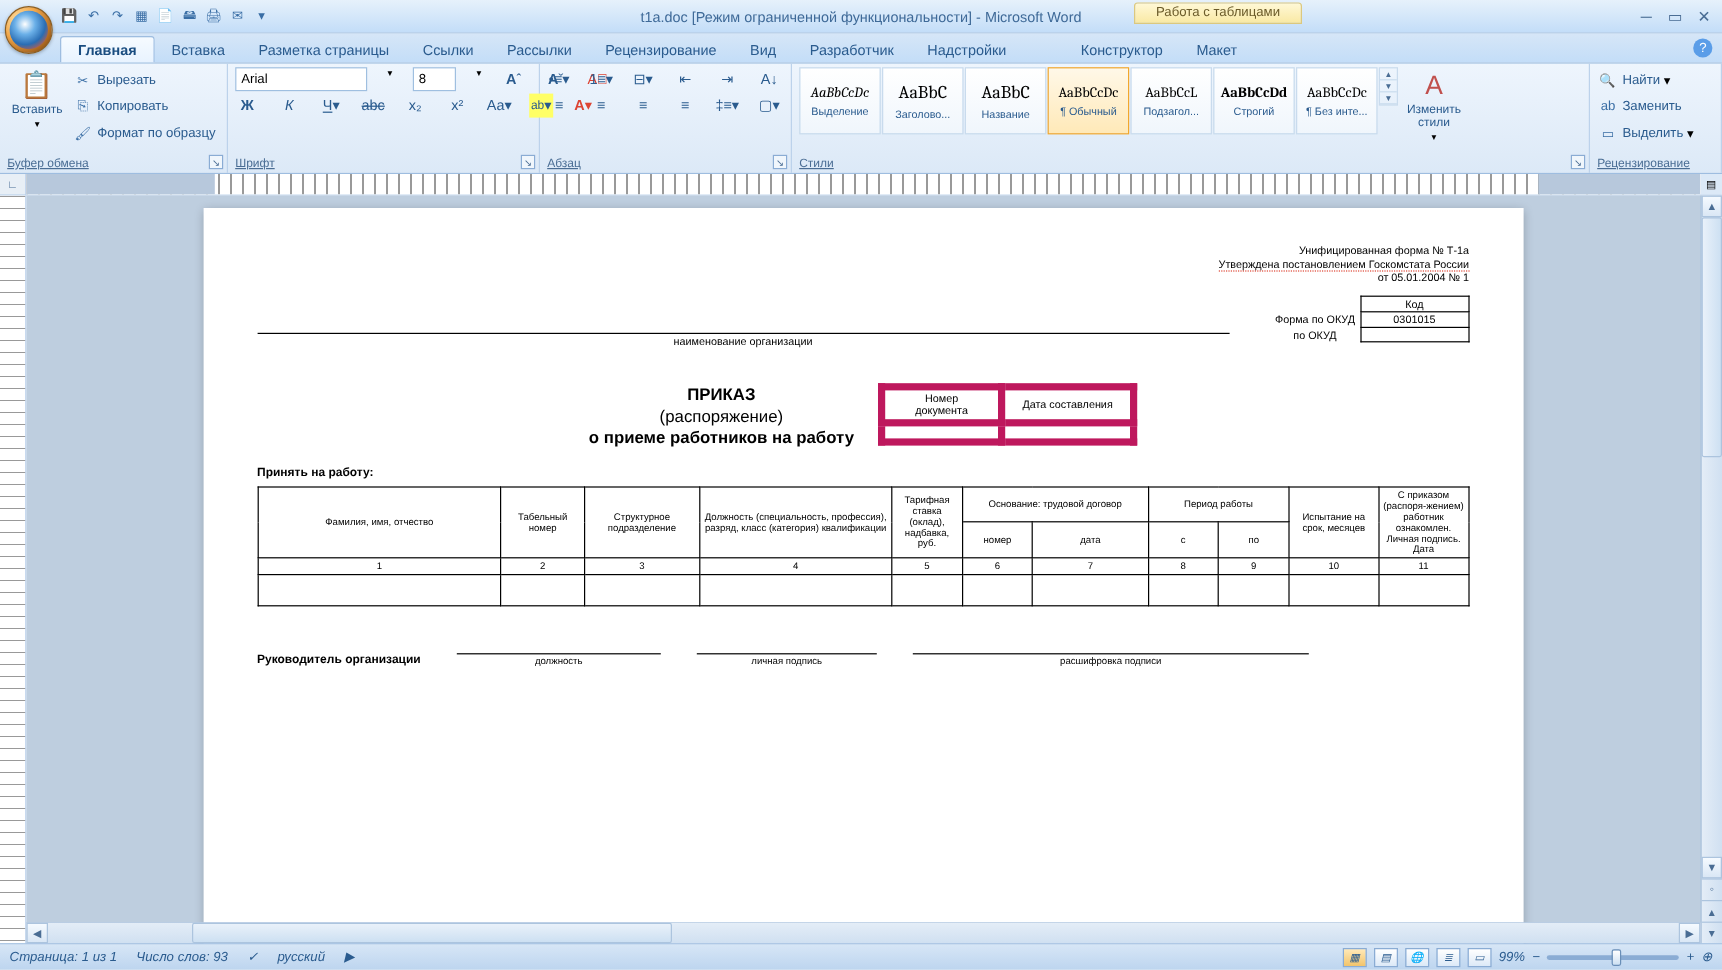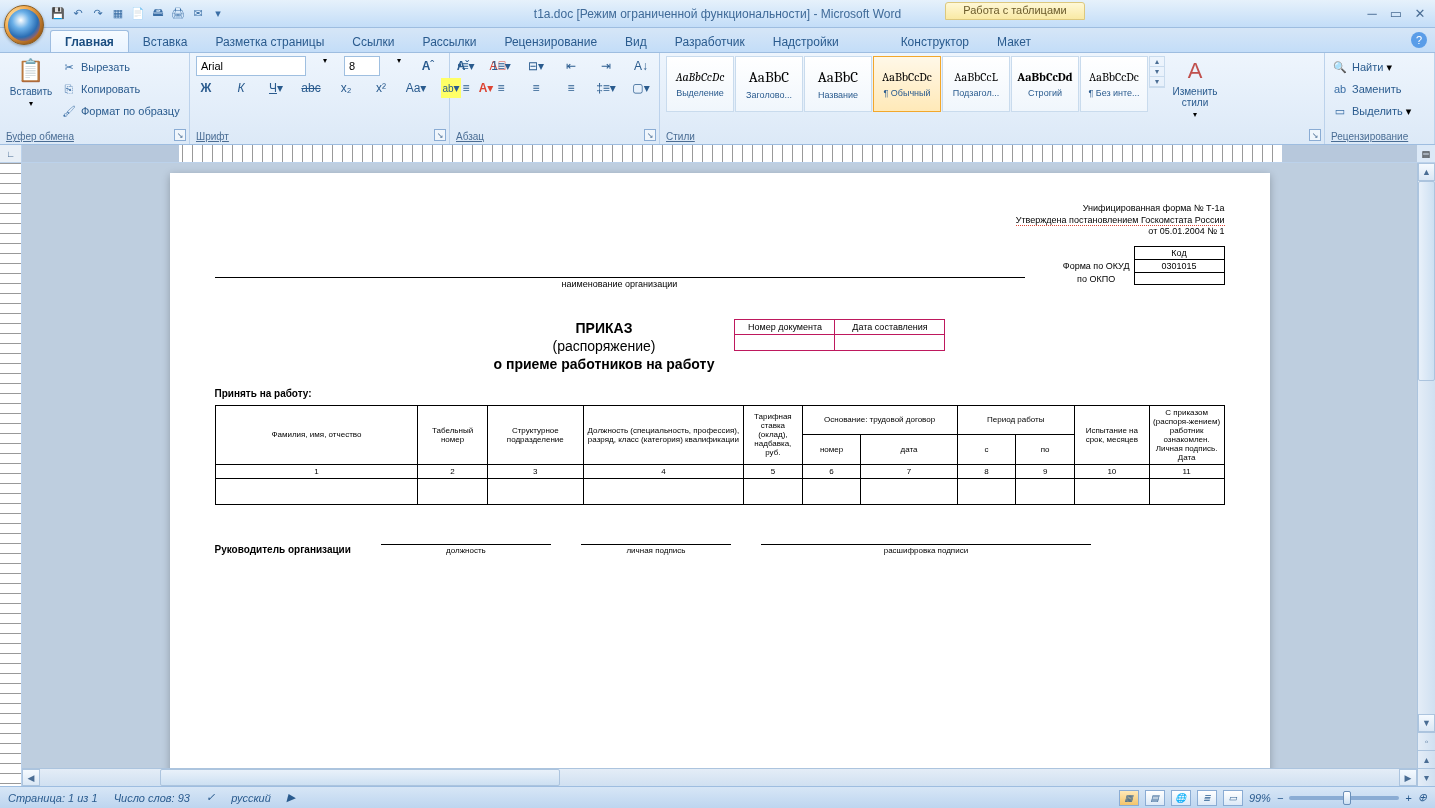--- a/index.html
+++ b/index.html
@@ -90,21 +90,21 @@
 .doc-header-right .dotted { border-bottom:1px dotted #d43; display:inline;}
 .code-table { float:right; border-collapse:collapse; font-size:9px; margin-top:8px;}
 .code-table td { border:1px solid #000; padding:1px 6px; text-align:center;}
 .code-table td.noborder { border:none; padding-right:4px;}
 .org-line { border-bottom:1px solid #000; margin-top:48px; }
 .org-label { text-align:center; font-size:9px; margin-top:1px;}
 .order-block { display:flex; justify-content:center; align-items:flex-start; gap:20px; margin-top:30px;}
 .order-text { text-align:center; font-size:14px; font-weight:bold; line-height:1.3;}
 .order-text .sub { font-weight:normal;}
 .doc-meta { border-collapse:collapse; font-size:9px;}
-.doc-meta td { border:1px solid #be185d; padding:2px 10px; text-align:center;}
+.doc-meta td { border:6px solid #be185d; padding:2px 10px; text-align:center;}
 .doc-meta .empty td{ height:16px;}
 .accept-line { font-size:10px; margin-top:14px; font-weight:bold;}
 
 .big-table { width:100%; border-collapse:collapse; font-size:8px; margin-top:6px;}
 .big-table th,.big-table td{ border:1px solid #000; padding:2px 3px; text-align:center; vertical-align:middle; font-weight:normal;}
 .big-table .numrow td{ height:12px;}
 .big-table .emptyrow td{ height:26px;}
 
 .signature-row { display:flex; align-items:flex-end; gap:30px; margin-top:28px; font-size:10px;}
 .signature-row .lead { font-weight:bold; white-space:nowrap;}
@@ -324,21 +324,21 @@
         <tbody>
             <tr>
               <td class="noborder"></td>
               <td style="width:90px;">Код</td>
             </tr>
         <tr>
               <td class="noborder">Форма по ОКУД</td>
               <td>0301015</td>
             </tr>
         <tr>
-              <td class="noborder">по ОКПО</td>
+              <td class="noborder">по ОКУД</td>
               <td></td>
             </tr>
       </tbody>
         </table>
       <div style="clear:right;"></div>
       <div class="org-line" style="margin-top:-8px; margin-right:200px;"></div>
       <div class="org-label" style="margin-right:200px;">наименование организации</div>
 
       <div class="order-block">
         <div class="order-text">

